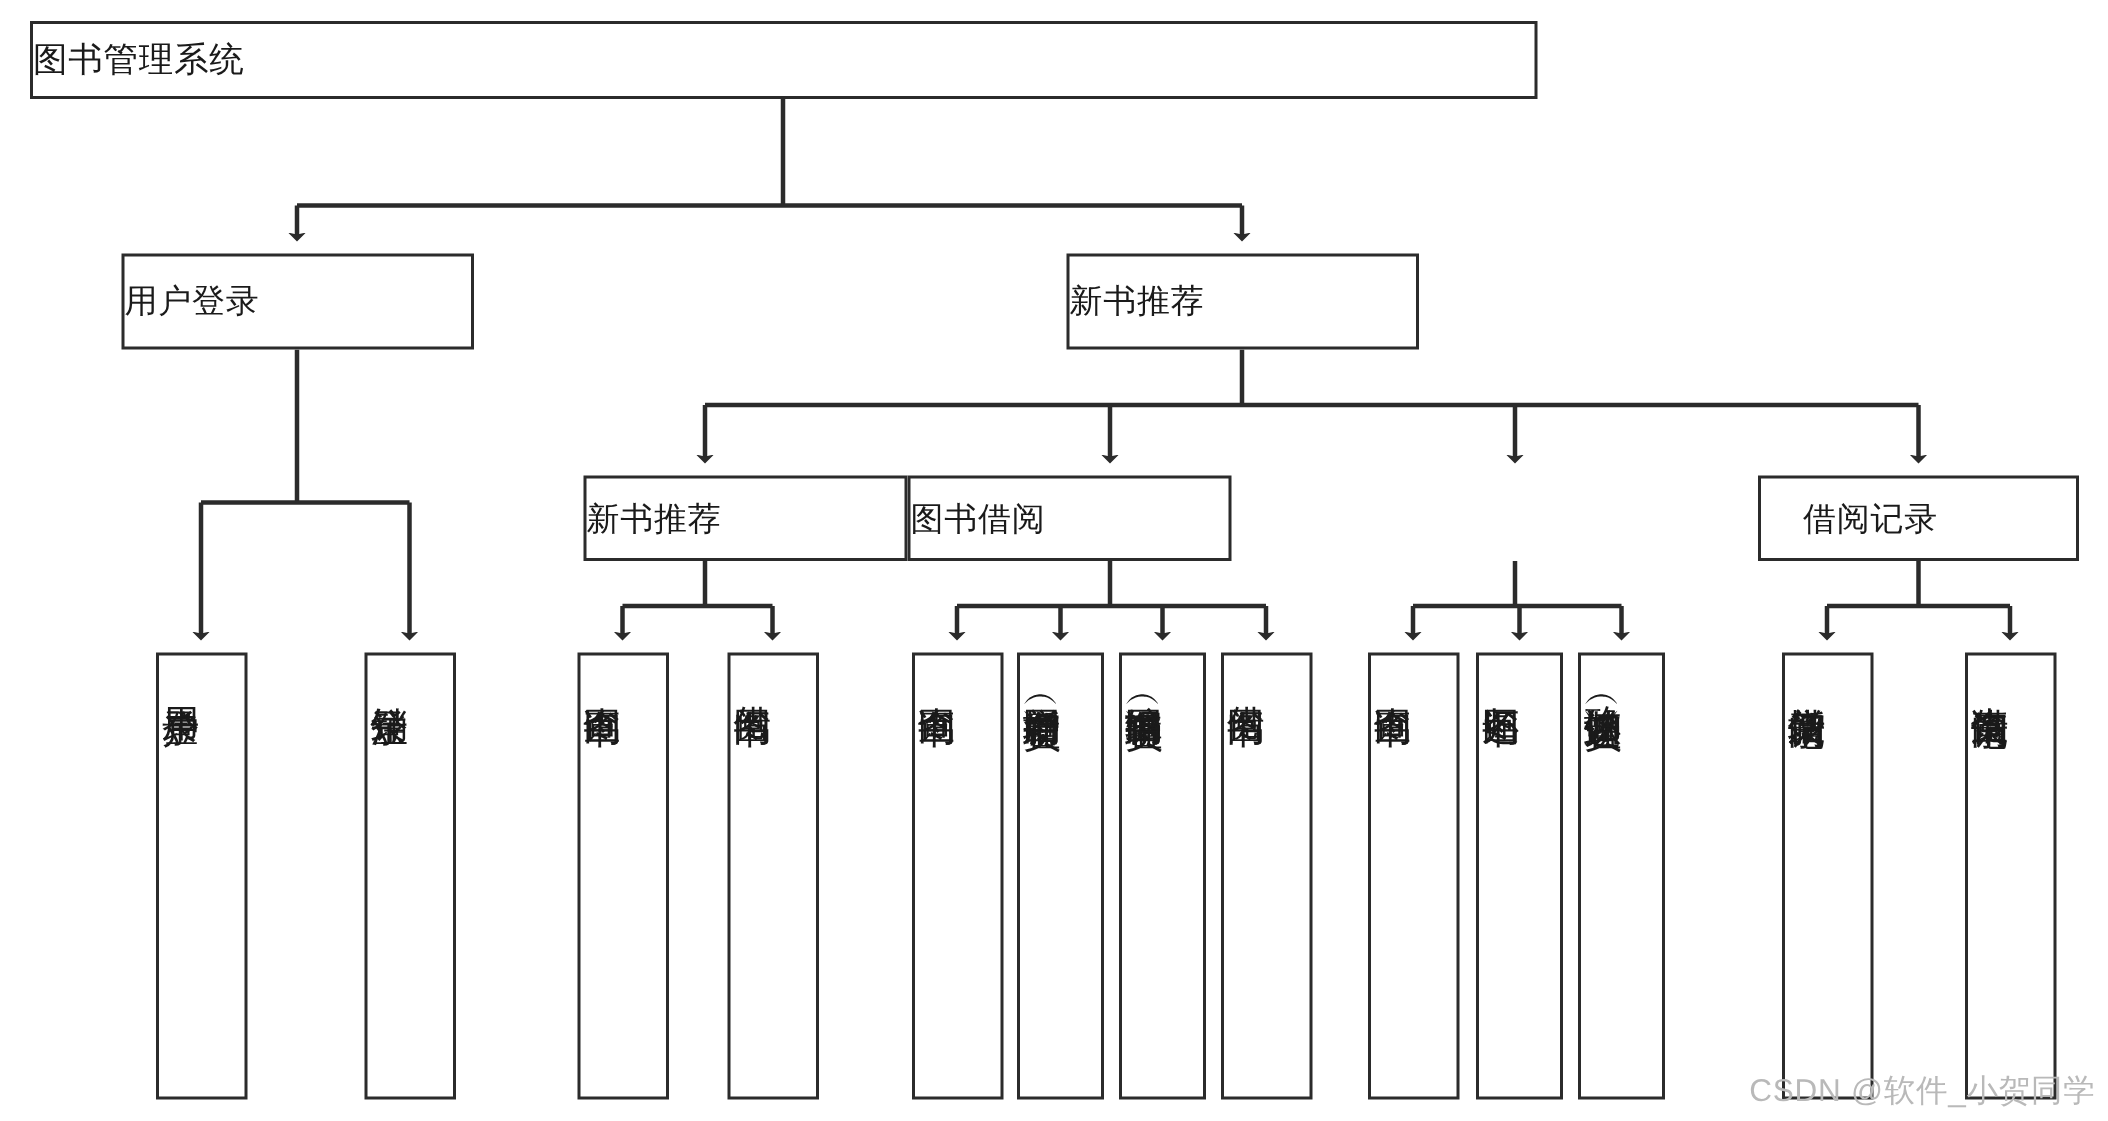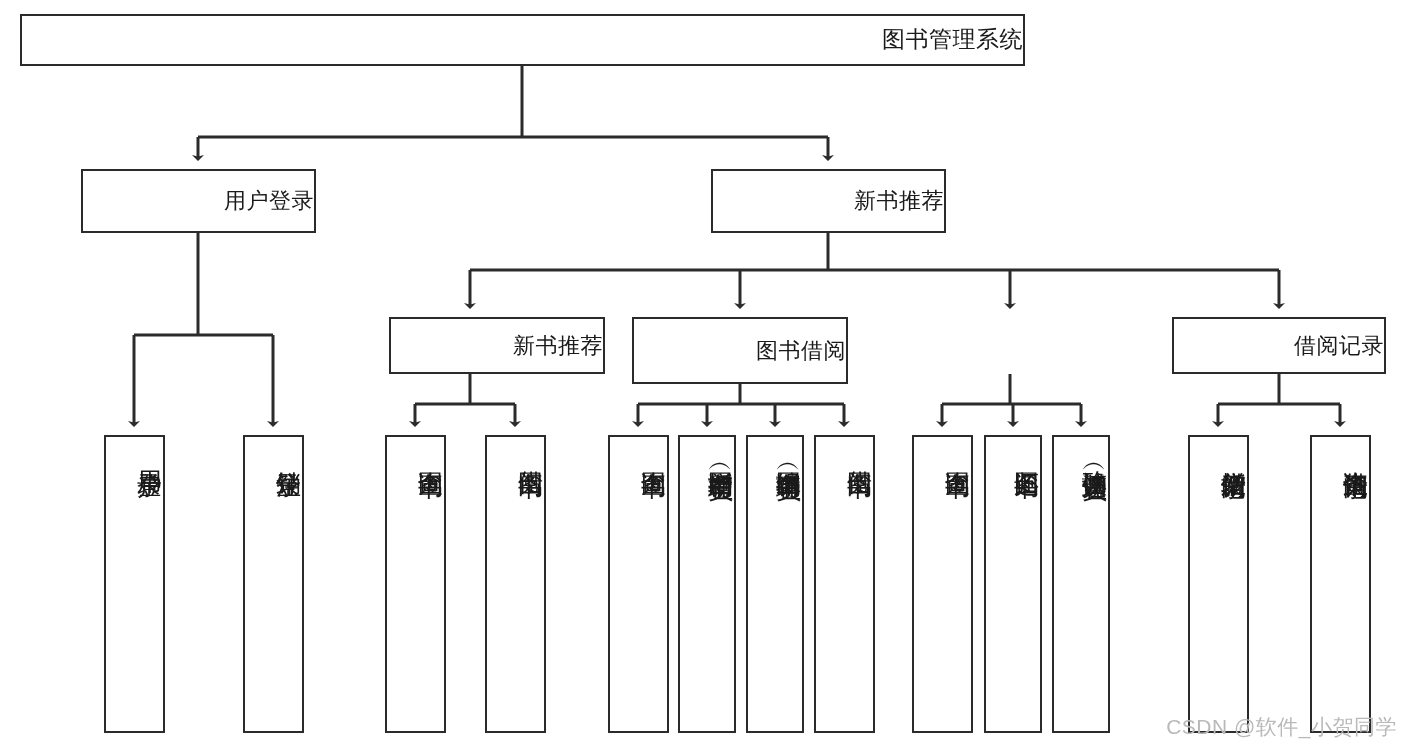--- a/index.html
+++ b/index.html
@@ -26,21 +26,21 @@
     height: 747px;
     pointer-events: none;
   }
   .node {
     position: absolute;
     box-sizing: border-box;
     background: #ffffff;
     border: 2px solid #2b2b2b;
     display: flex;
     align-items: center;
-    justify-content: flex-end;
+    justify-content: flex-start;
     color: #1a1a1a;
     z-index: 2;
   }
   .node-label {
     display: block;
     text-align: center;
     line-height: 1.18;
     letter-spacing: 0.5px;
   }
   .node.horizontal .node-label {
@@ -128,21 +128,21 @@
   <div class="node horizontal" style="left: 81px; top: 169px; width: 235px; height: 64px;">
     <span class="node-label">用户登录</span>
   </div>
   <div class="node horizontal" style="left: 711px; top: 169px; width: 235px; height: 64px;">
     <span class="node-label">新书推荐</span>
   </div>
 
   <div class="node horizontal" style="left: 362px; top: 317px; width: 216px; height: 57px; margin-left: 27px;">
     <span class="node-label">新书推荐</span>
   </div>
-  <div class="node horizontal" style="left: 632px; top: 317px; width: 216px; height: 67px;">
+  <div class="node horizontal" style="left: 605px; top: 317px; width: 216px; height: 57px;">
     <span class="node-label">图书借阅</span>
   </div>
   <div class="node horizontal" style="left: 1172px; top: 317px; width: 214px; height: 57px; padding-left: 28px;">
     <span class="node-label">借阅记录</span>
   </div>
 
   <div class="node leaf" style="left: 104px; top: 435px; width: 61px; height: 298px;">
     <span class="node-label">用户登录</span>
   </div>
   <div class="node leaf" style="left: 243px; top: 435px; width: 61px; height: 298px;">

